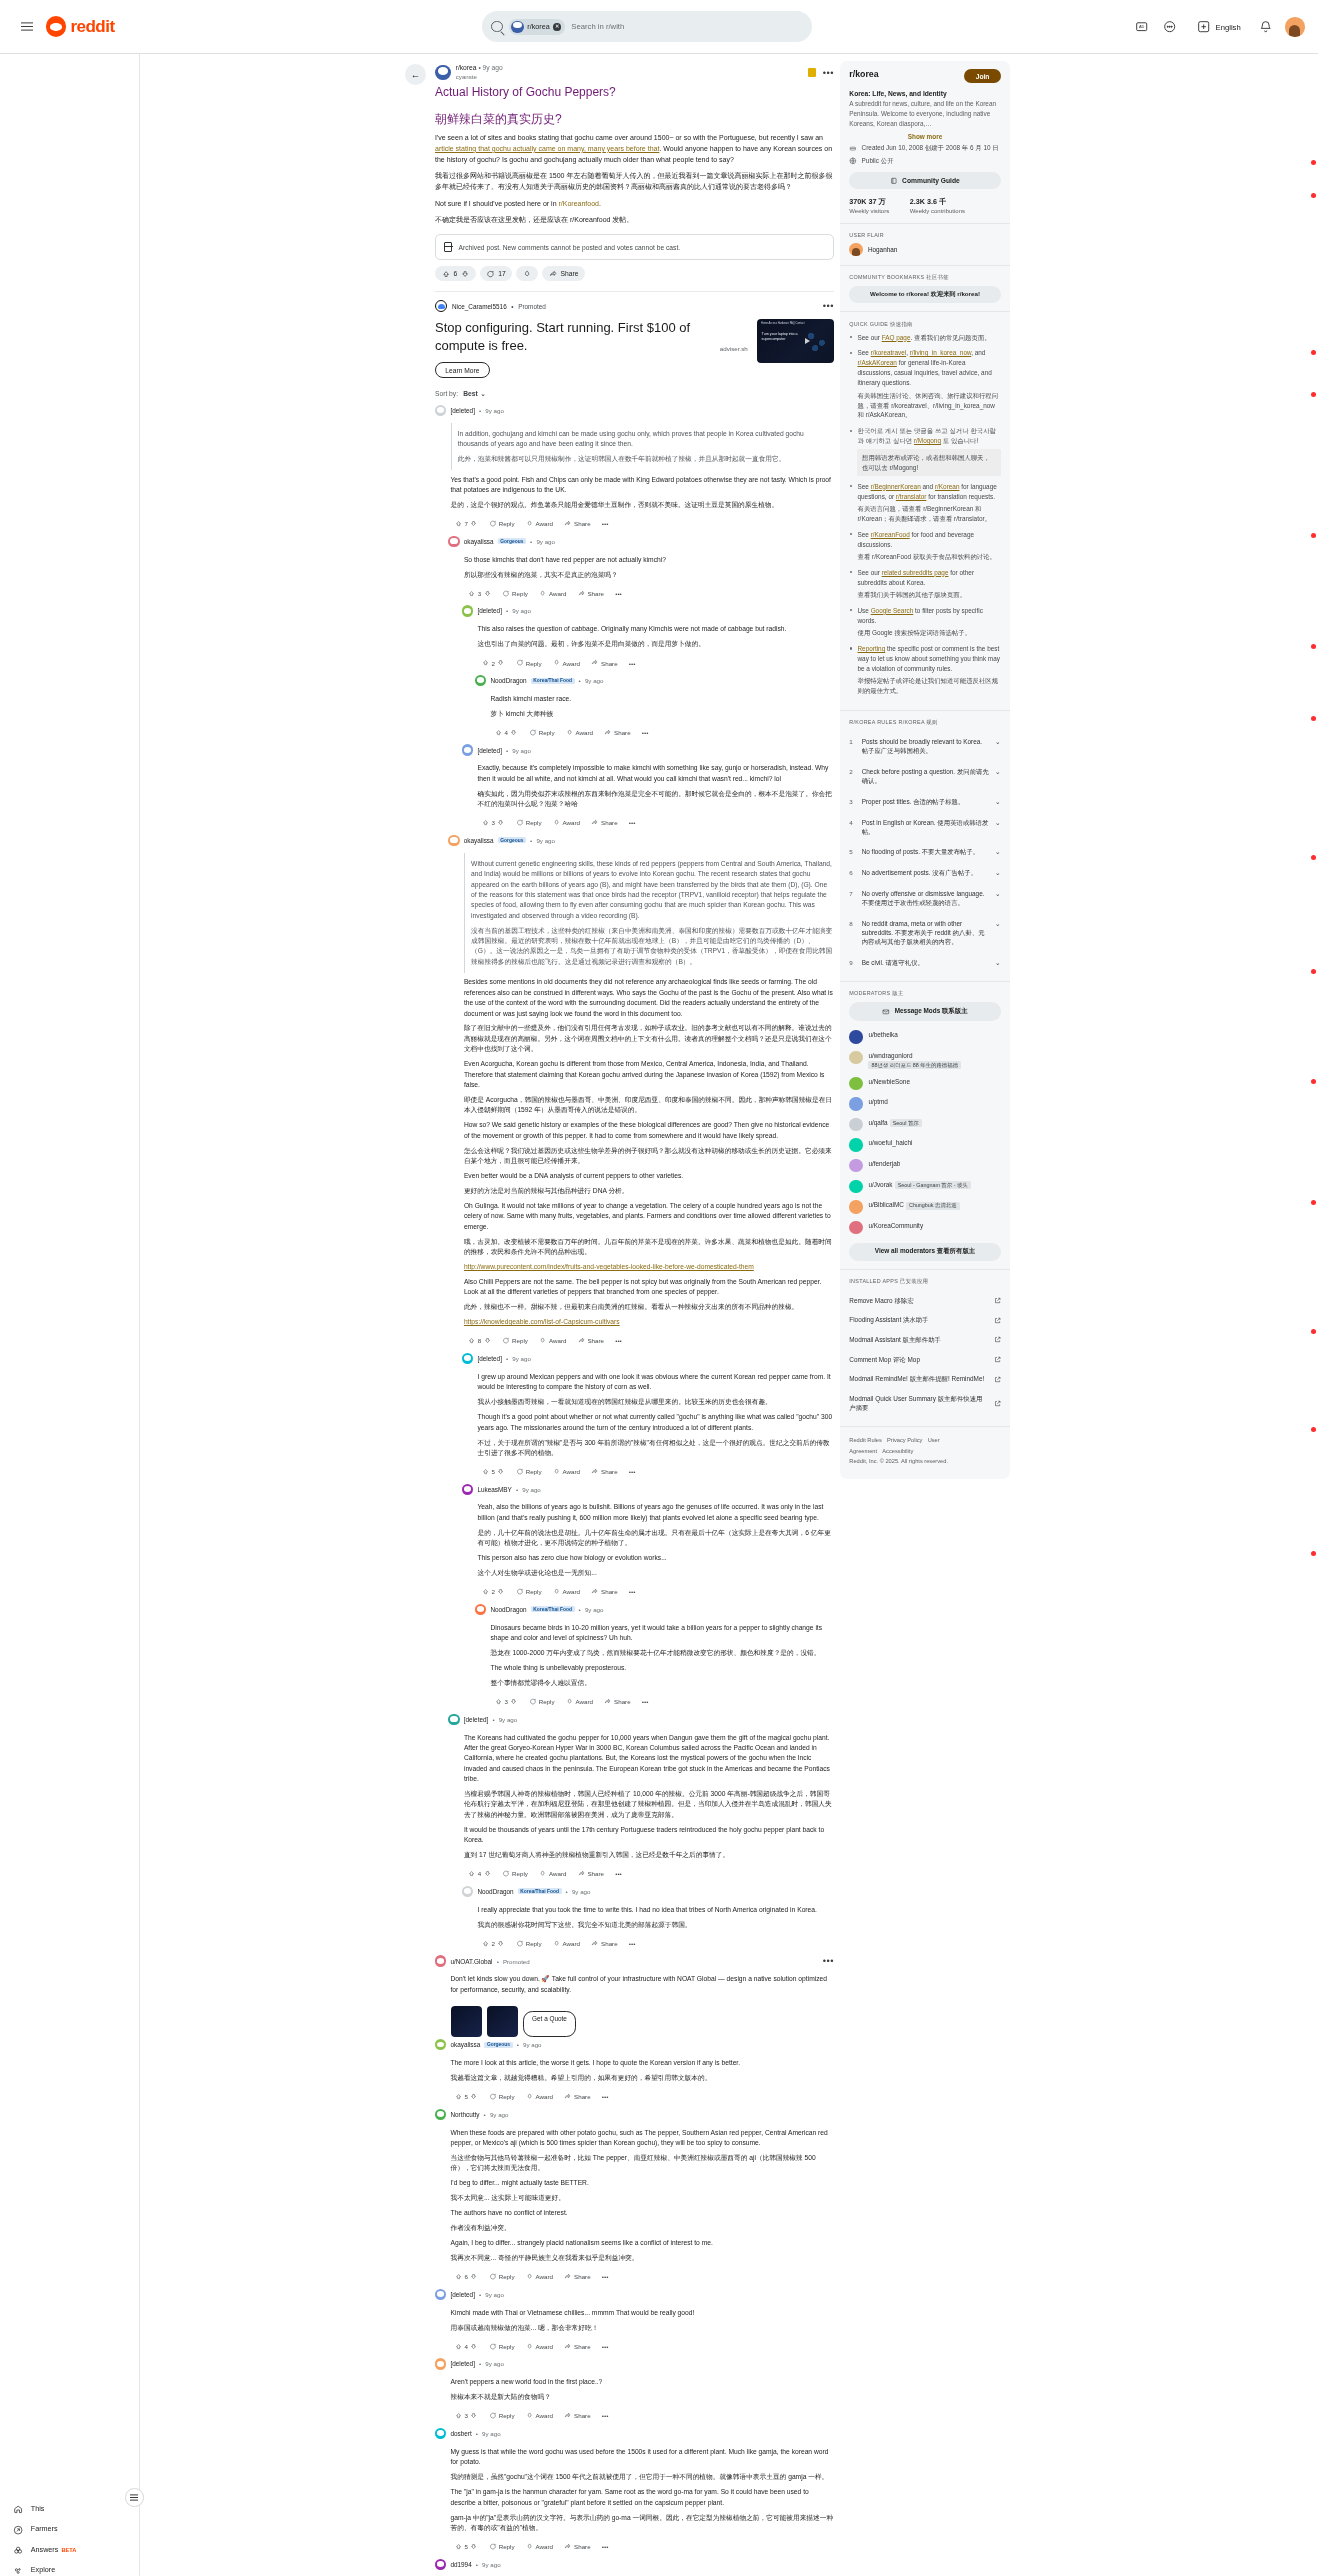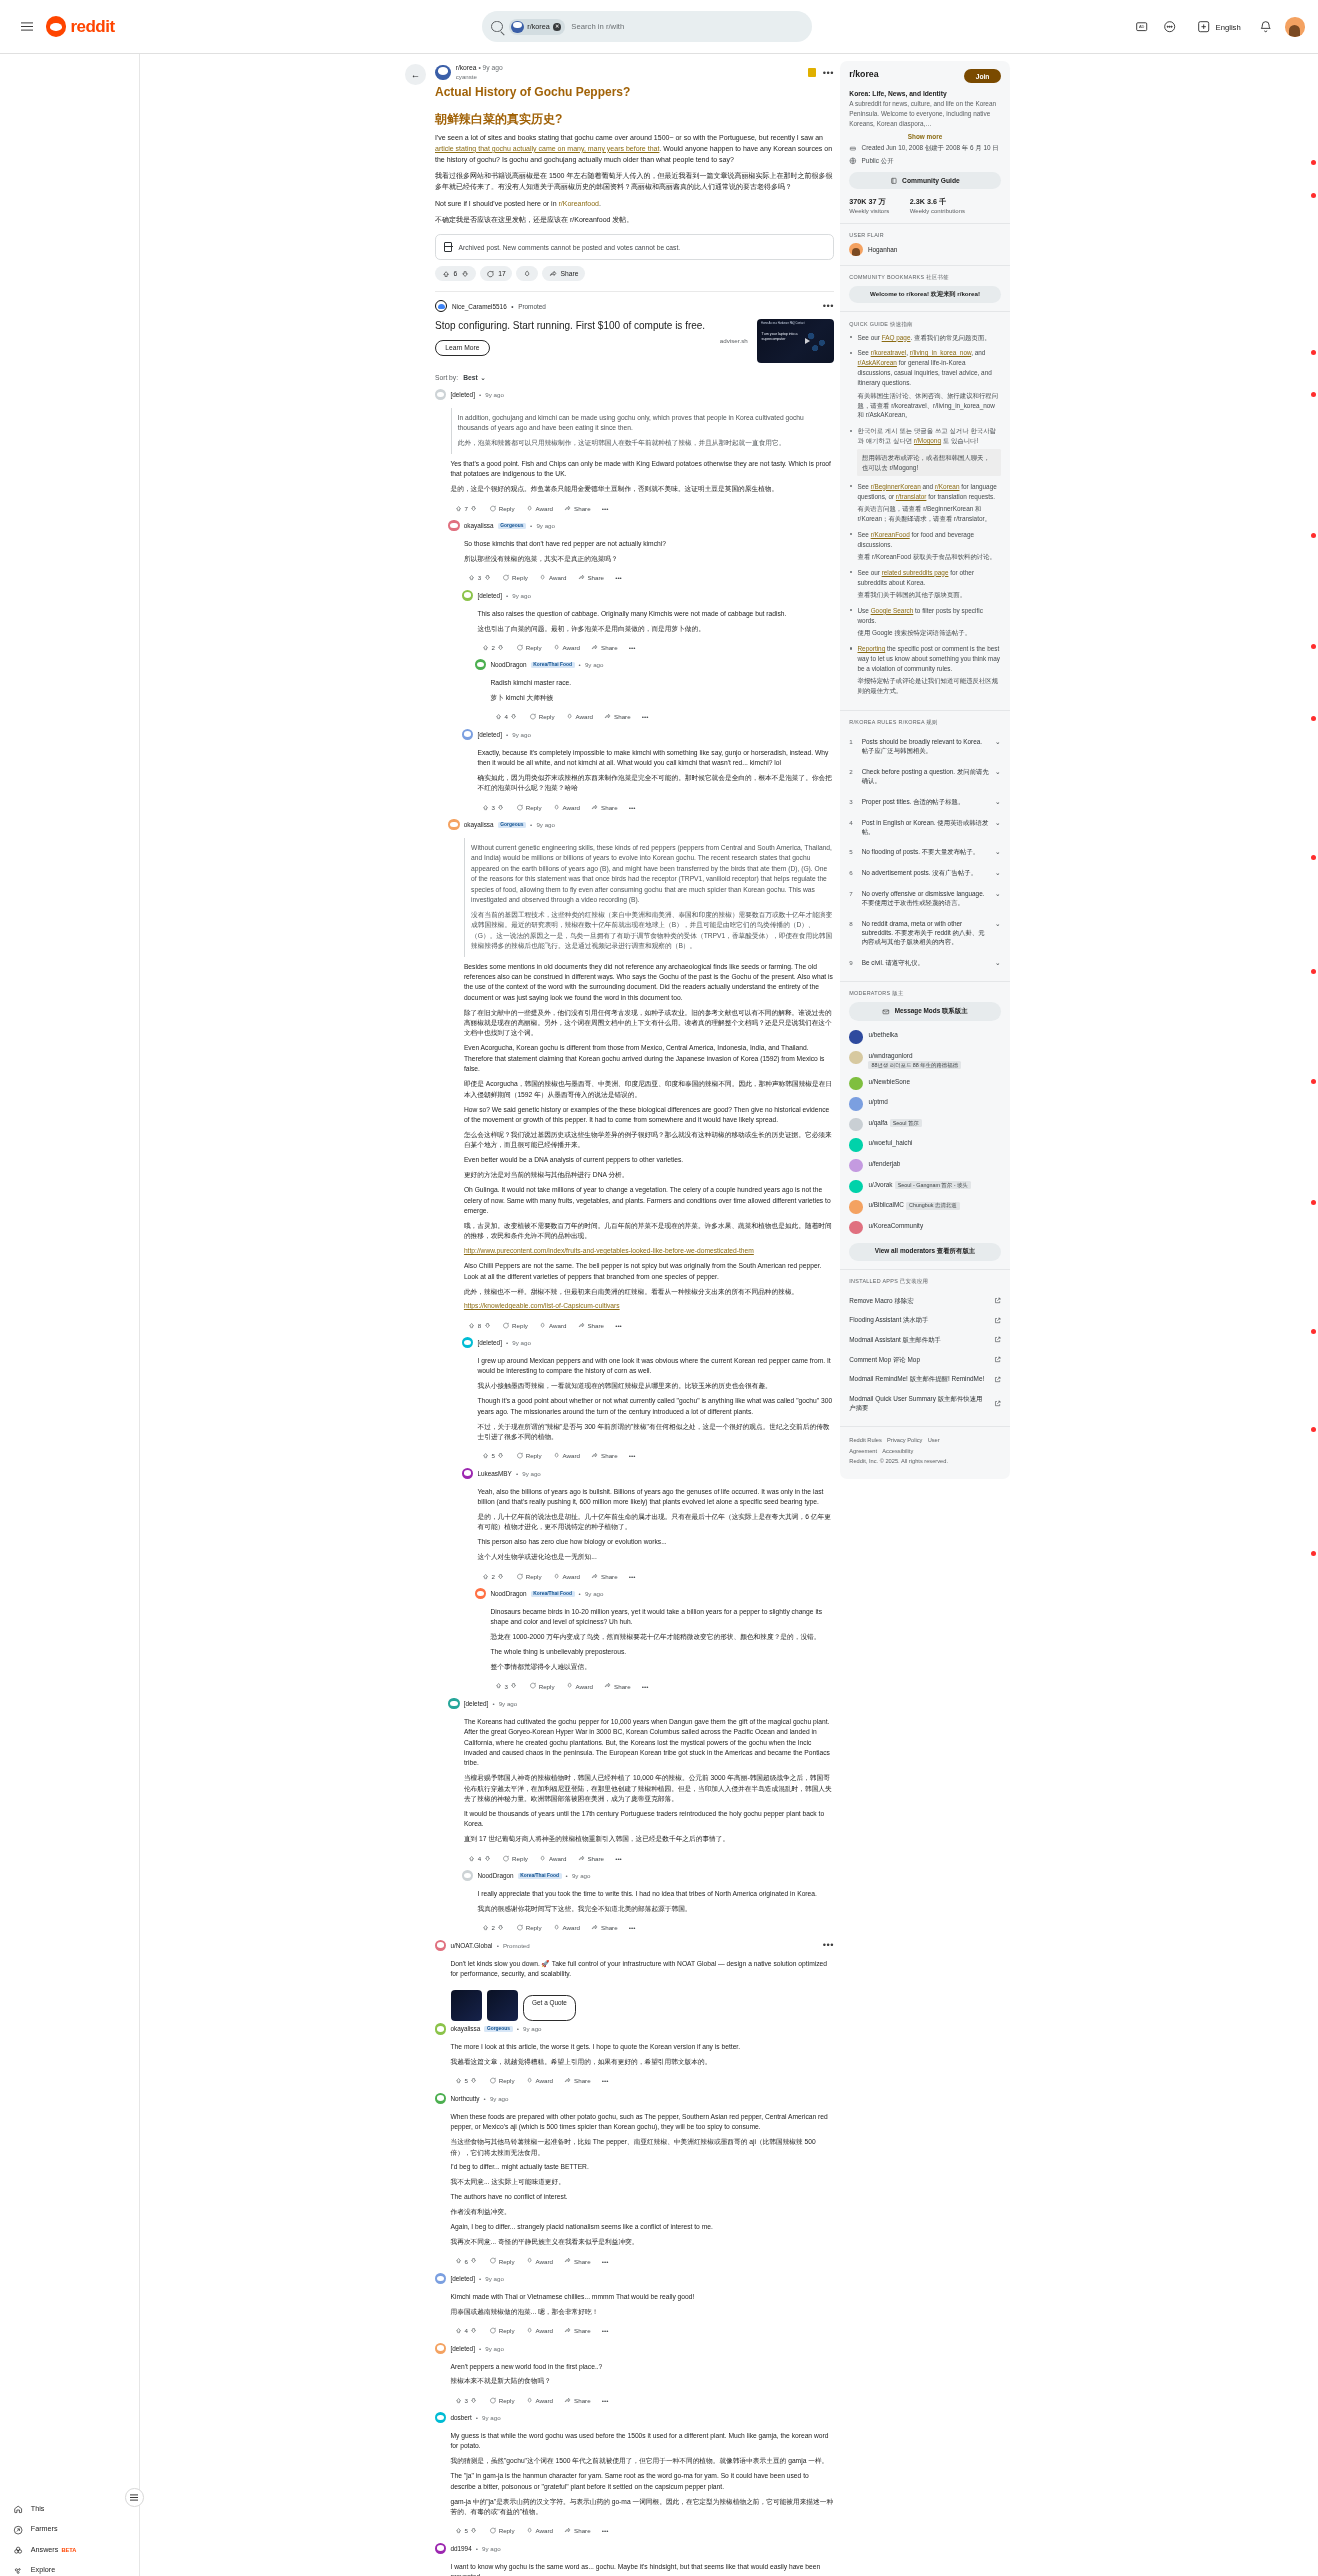--- a/index.html
+++ b/index.html
@@ -61,21 +61,21 @@
   .sub-av{width:15.5px;height:15.5px;border-radius:50%;background:#3b5fa8;position:relative;overflow:hidden;flex:0 0 auto;}
   .sub-av:after{content:"";position:absolute;left:2.6px;top:2.6px;width:10.3px;height:7.7px;border-radius:50%;background:#fff;}
   .meta-lines{display:flex;flex-direction:column;line-height:1.28;}
   .meta-top{font-size:6.7px;color:#1b1b1b;}
   .meta-top .dot{color:#6a6f72;}
   .meta-top .ago{color:#6a6f72;}
   .meta-user{font-size:6.2px;color:#6a6f72;}
   .post-meta-right{margin-left:auto;display:flex;align-items:center;gap:7.2px;}
   .award-ic{width:7.2px;height:9.3px;background:#e0b000;border-radius:1px;}
   .dots{font-size:9.3px;color:#3d3d3d;cursor:pointer;letter-spacing:0.5px;}
-  h1.post-title{font-size:12px;line-height:1.25;font-weight:700;margin:3.1px 0 1px;color:#a16207;}
+  h1.post-title{font-size:12px;line-height:1.25;font-weight:400;margin:3.1px 0 1px;color:#701a75;}
   h1.post-title .zh{display:block;margin-top:12px;}
   .post-body{font-size:7px;line-height:1.55;color:#1b1b1b;margin-top:6.2px;}
   .post-body p{margin:5.7px 0;}
   a.link{color:#8b6b12;text-decoration:underline;cursor:pointer;}
   a.sublink{color:#8b6b12;text-decoration:none;cursor:pointer;}
   .archived{
     margin:8.2px 0 6.2px;border:0.5px solid #d9dcde;border-radius:5.2px;
     padding:7.2px 8.2px;display:flex;align-items:center;gap:6.2px;font-size:6.7px;color:#44494c;
   }
   .arch-ico{width:8.2px;height:9.3px;border:0.8px solid #2f3336;border-radius:1px;position:relative;flex:0 0 auto;}
@@ -85,21 +85,21 @@
   .act svg{width:8.2px;height:8.2px;}
   
   .ad-block{border-top:0.5px solid #e9e9e9;margin-top:9.3px;padding-top:8.2px;}
   .ad-head{display:flex;align-items:center;gap:4.6px;}
   .ad-av{width:12.4px;height:12.4px;border-radius:50%;border:0.8px solid #111;background:#fff;display:flex;align-items:center;justify-content:center;}
   .ad-av i{width:7.2px;height:5.2px;background:#3d83f5;border-radius:3.6px 3.6px 1.5px 1.5px;display:block;}
   .ad-user{font-size:6.4px;}
   .ad-promo{font-size:6.4px;color:#4a4f52;}
   .ad-body{display:flex;gap:9.3px;margin-top:6.2px;}
   .ad-left{flex:1;}
-  .ad-head-txt{font-size:10px;line-height:1.4;}
+  .ad-head-txt{font-size:13px;line-height:1.4;}
   .ad-cta{display:inline-block;margin-top:7.2px;border:0.5px solid #2b2b2b;border-radius:9.3px;padding:3.6px 9.3px;font-size:6.7px;cursor:pointer;}
   .ad-url{font-size:6.2px;color:#5c6063;align-self:center;}
   .ad-img{width:77px;height:44px;border-radius:4.1px;background:linear-gradient(135deg,#0b1020 0%,#10182e 60%,#0d1426 100%);flex:0 0 auto;position:relative;overflow:hidden;}
   .ad-img .cubes{position:absolute;right:4.1px;top:9.3px;width:27px;height:27px;background:
      radial-gradient(circle at 30% 30%, #3aa0ff55 0 12%, transparent 13%),
      radial-gradient(circle at 70% 55%, #3aa0ff55 0 12%, transparent 13%),
      radial-gradient(circle at 45% 75%, #3aa0ff55 0 12%, transparent 13%);}
   .ad-img .t1{position:absolute;left:4.6px;top:13.4px;font-size:3.6px;color:#e8eef8;line-height:1.3;width:37px;}
   .ad-img .nav{position:absolute;left:4.1px;top:3.6px;font-size:2.6px;color:#c9d4e6;}
   .ad-img .play{position:absolute;left:48px;top:19.6px;border-left:5.7px solid #ffffffcc;border-top:3.6px solid transparent;border-bottom:3.6px solid transparent;}

